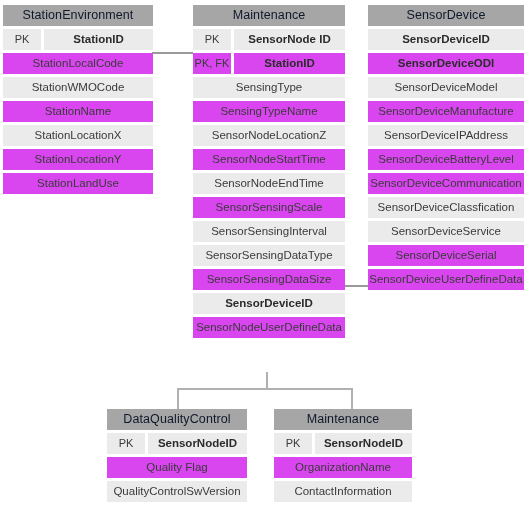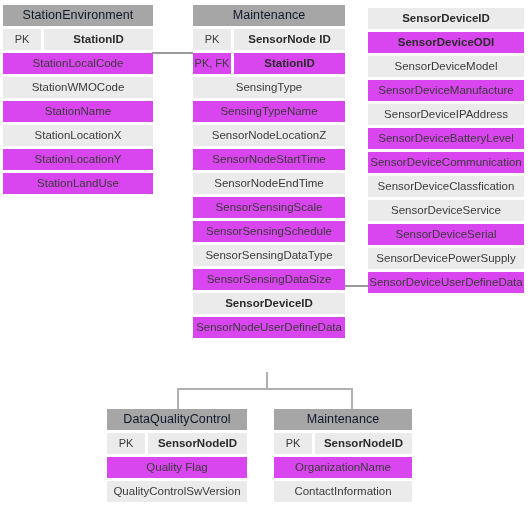--- a/index.html
+++ b/index.html
@@ -140,38 +140,39 @@
     </div>
     <div class="attr-row alt">
       <div class="attr-cell">SensorNodeStartTime</div>
     </div>
     <div class="attr-row">
       <div class="attr-cell">SensorNodeEndTime</div>
     </div>
     <div class="attr-row alt">
       <div class="attr-cell">SensorSensingScale</div>
     </div>
-    <div class="attr-row alt">
-      <div class="attr-cell">SensorSensingSchedule</div>
+    <div class="attr-row">
+      <div class="attr-cell">SensorSensingInterval</div>
     </div>
     <div class="attr-row">
       <div class="attr-cell">SensorSensingDataType</div>
     </div>
     <div class="attr-row alt">
       <div class="attr-cell">SensorSensingDataSize</div>
     </div>
     <div class="attr-row">
       <div class="attr-cell bold">SensorDeviceID</div>
     </div>
     <div class="attr-row alt">
       <div class="attr-cell">SensorNodeUserDefineData</div>
     </div>
   </div>
 
   <div class="entity" style="left:368px; top:5px; width:156px;">
+    <div class="entity-header">SensorDevice</div>
 
     <div class="attr-row">
       <div class="attr-cell bold">SensorDeviceID</div>
     </div>
     <div class="attr-row alt">
       <div class="attr-cell bold">SensorDeviceODI</div>
     </div>
     <div class="attr-row">
       <div class="attr-cell">SensorDeviceModel</div>
     </div>
@@ -188,23 +189,20 @@
       <div class="attr-cell">SensorDeviceCommunication</div>
     </div>
     <div class="attr-row">
       <div class="attr-cell">SensorDeviceClassfication</div>
     </div>
     <div class="attr-row">
       <div class="attr-cell">SensorDeviceService</div>
     </div>
     <div class="attr-row alt">
       <div class="attr-cell">SensorDeviceSerial</div>
-    </div>
-    <div class="attr-row">
-      <div class="attr-cell">SensorDevicePowerSupply</div>
     </div>
     <div class="attr-row alt">
       <div class="attr-cell">SensorDeviceUserDefineData</div>
     </div>
   </div>
 
   <div class="entity" style="left:107px; top:409px; width:140px;">
     <div class="entity-header">DataQualityControl</div>
 
     <div class="attr-row">

